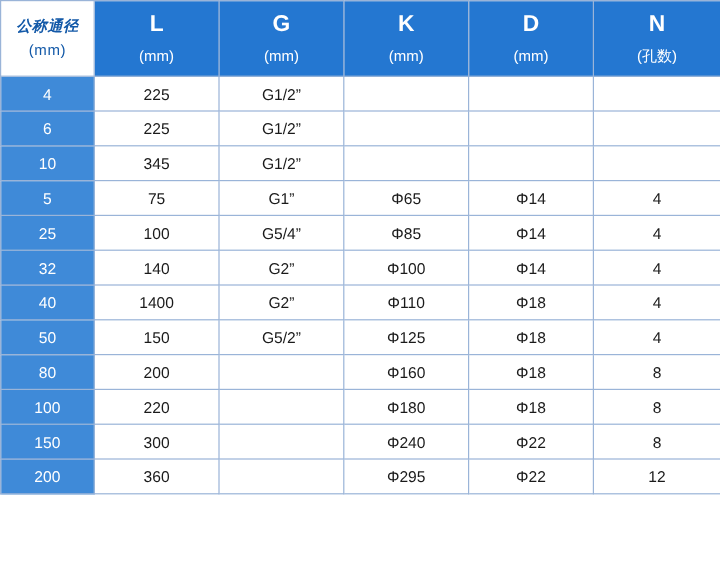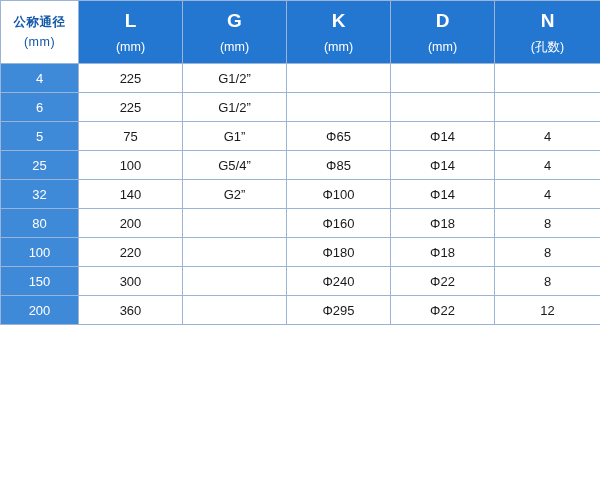--- a/index.html
+++ b/index.html
@@ -51,20 +51,21 @@
   }
   thead th .unit {
     display: block;
     font-size: 12.5px;
     font-weight: normal;
     margin-top: 5px;
     text-align: center;
   }
   thead th.first-col .big {
     font-size: 12.5px;
+    font-style: italic;
   }
   thead th.first-col .unit {
     font-size: 12.5px;
     margin-top: 3px;
   }
   tbody td {
     height: 28px;
     font-size: 13px;
     color: #1a1a1a;
     background: #ffffff;
@@ -126,20 +127,28 @@
       </tr>
       <tr>
         <td class="nom">6</td>
         <td>225</td>
         <td>G1/2”</td>
         <td></td>
         <td></td>
         <td></td>
       </tr>
       <tr>
+        <td class="nom">10</td>
+        <td>345</td>
+        <td>G1/2”</td>
+        <td></td>
+        <td></td>
+        <td></td>
+      </tr>
+      <tr>
         <td class="nom">5</td>
         <td>75</td>
         <td>G1”</td>
         <td>Φ65</td>
         <td>Φ14</td>
         <td>4</td>
       </tr>
       <tr>
         <td class="nom">25</td>
         <td>100</td>
@@ -150,20 +159,36 @@
       </tr>
       <tr>
         <td class="nom">32</td>
         <td>140</td>
         <td>G2”</td>
         <td>Φ100</td>
         <td>Φ14</td>
         <td>4</td>
       </tr>
       <tr>
+        <td class="nom">40</td>
+        <td>1400</td>
+        <td>G2”</td>
+        <td>Φ110</td>
+        <td>Φ18</td>
+        <td>4</td>
+      </tr>
+      <tr>
+        <td class="nom">50</td>
+        <td>150</td>
+        <td>G5/2”</td>
+        <td>Φ125</td>
+        <td>Φ18</td>
+        <td>4</td>
+      </tr>
+      <tr>
         <td class="nom">80</td>
         <td>200</td>
         <td></td>
         <td>Φ160</td>
         <td>Φ18</td>
         <td>8</td>
       </tr>
       <tr>
         <td class="nom">100</td>
         <td>220</td>

